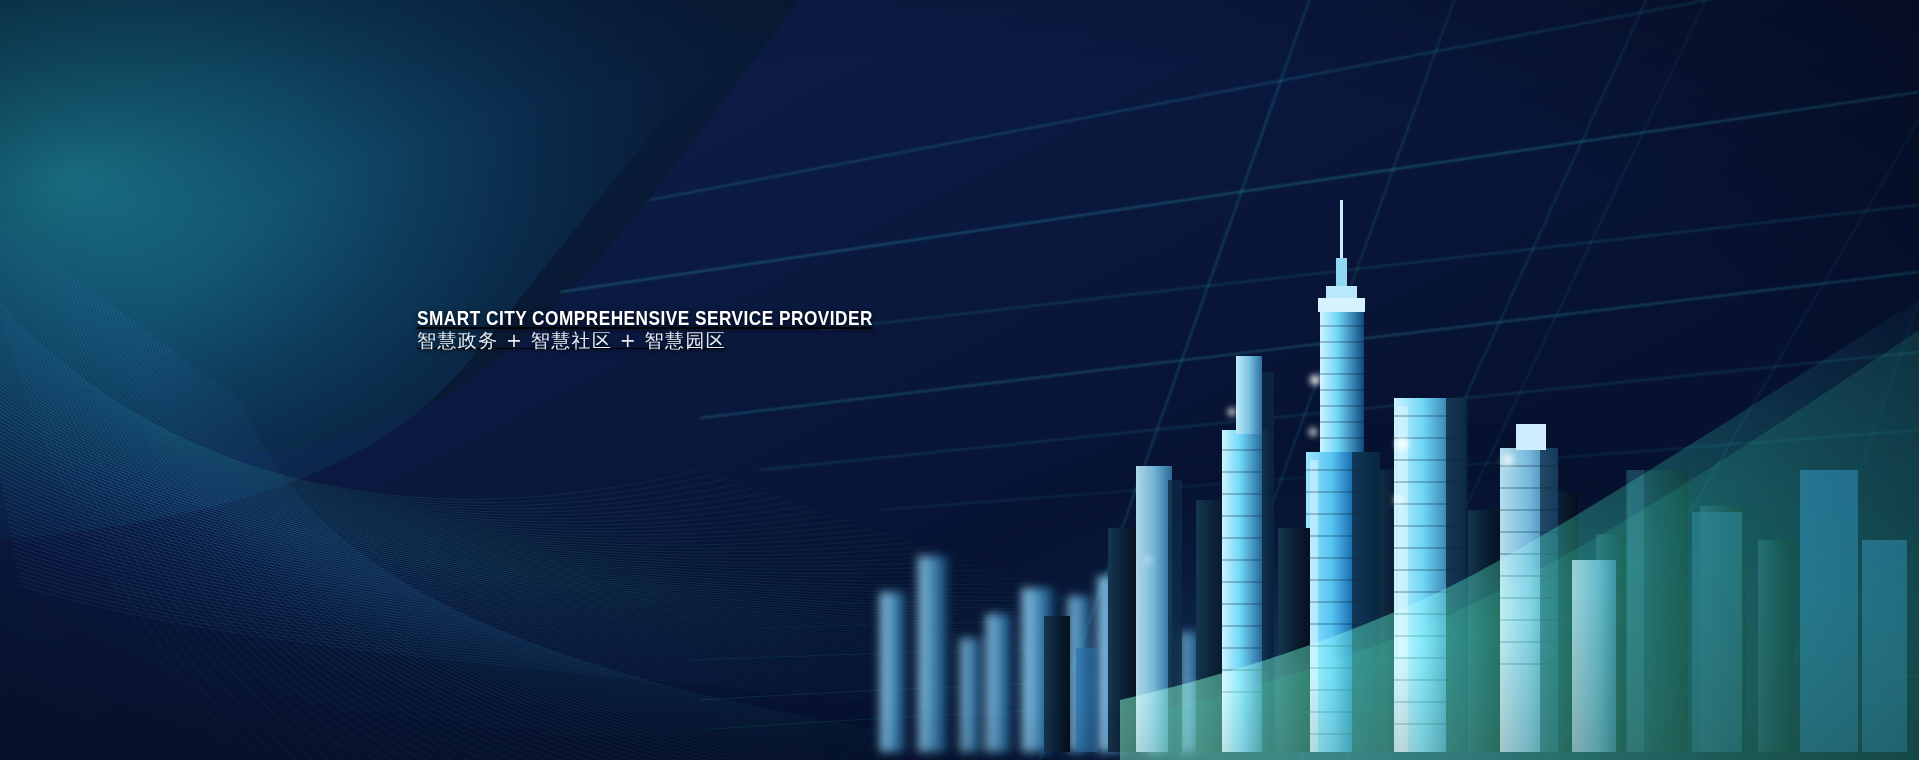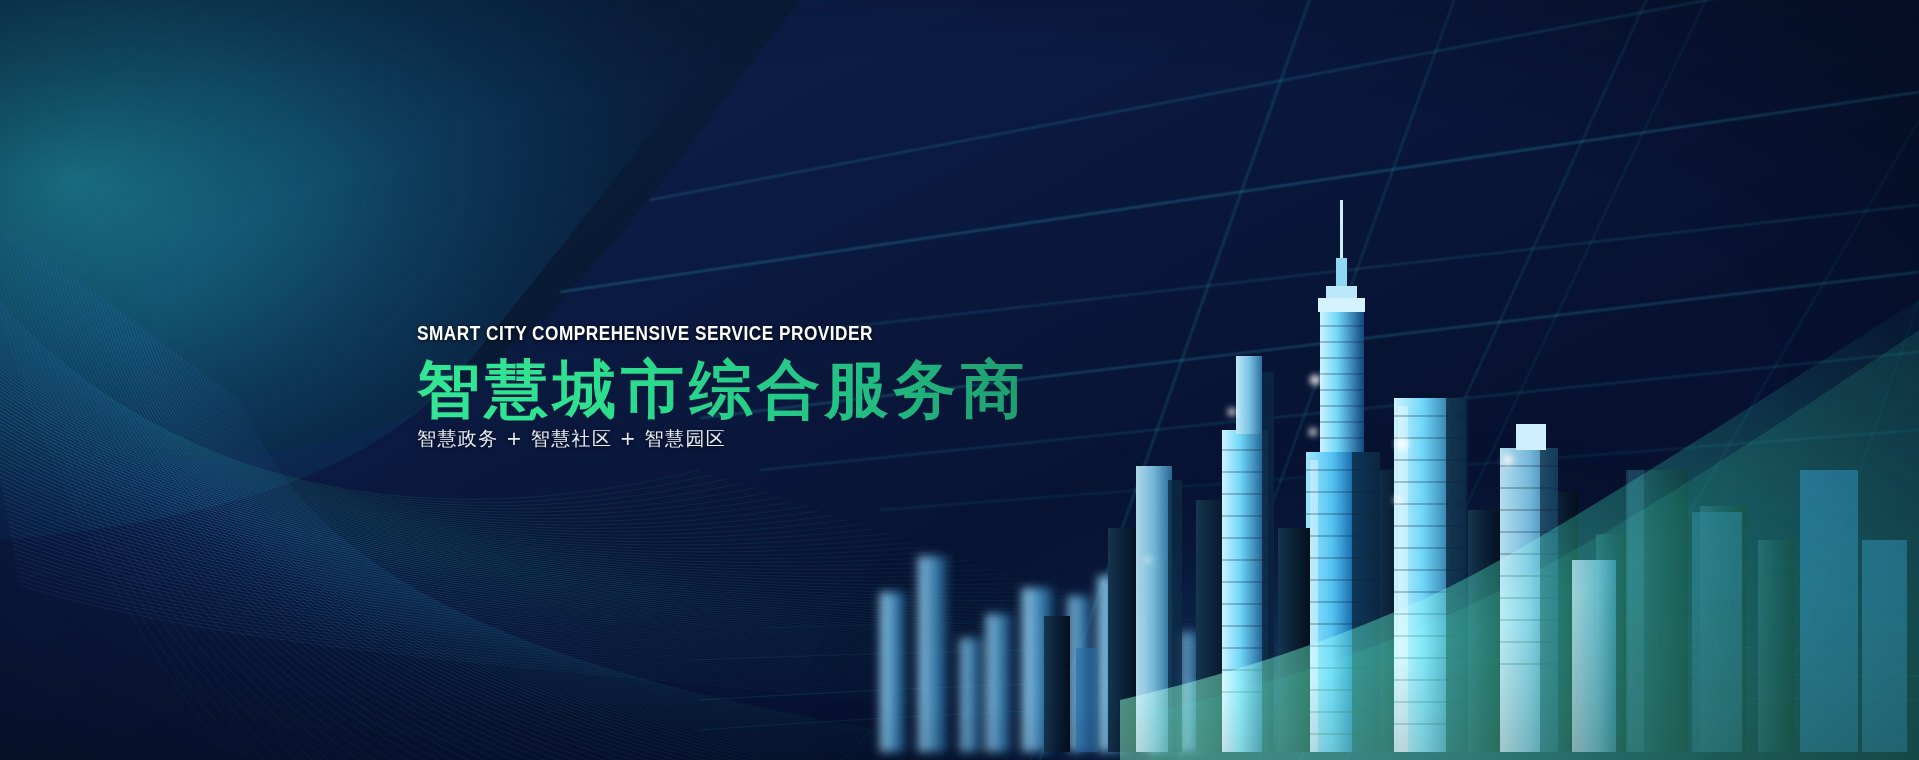--- a/index.html
+++ b/index.html
@@ -10,23 +10,24 @@
     overflow:hidden;
     background:#050d1d;
     font-family:"Liberation Sans","DejaVu Sans",sans-serif;
   }
   .layer{position:absolute;inset:0;}
   svg.layer{display:block;}
 
   
   #copy{
     position:absolute;
-    left:417px; top:322px;
+    left:417px; top:307px;
     width:760px;
     z-index:40;
+    text-decoration:underline;
   }
   #eyebrow{
     font-size:21px;
     font-weight:bold;
     letter-spacing:.6px;
     color:#ffffff;
     transform:scaleX(.82);
     transform-origin:left center;
     white-space:nowrap;
     line-height:1;
@@ -532,17 +533,16 @@
       <radialGradient id="gVig" cx="0.5" cy="0.5" r="0.78">
         <stop offset="0.55" stop-color="#000" stop-opacity="0"></stop>
         <stop offset="1" stop-color="#000" stop-opacity="0.42"></stop>
       </radialGradient>
     </defs>
     <rect width="1919" height="760" fill="url(#gVig)"></rect>
   </svg>
 
   <div id="copy">
     <div id="eyebrow">SMART CITY COMPREHENSIVE SERVICE PROVIDER</div>
-    <div id="headline">智慧城市综合服务商</div>
     <div id="subline">智慧政务 + 智慧社区 + 智慧园区</div>
   </div>
 
 </div>
 
 </body></html>

